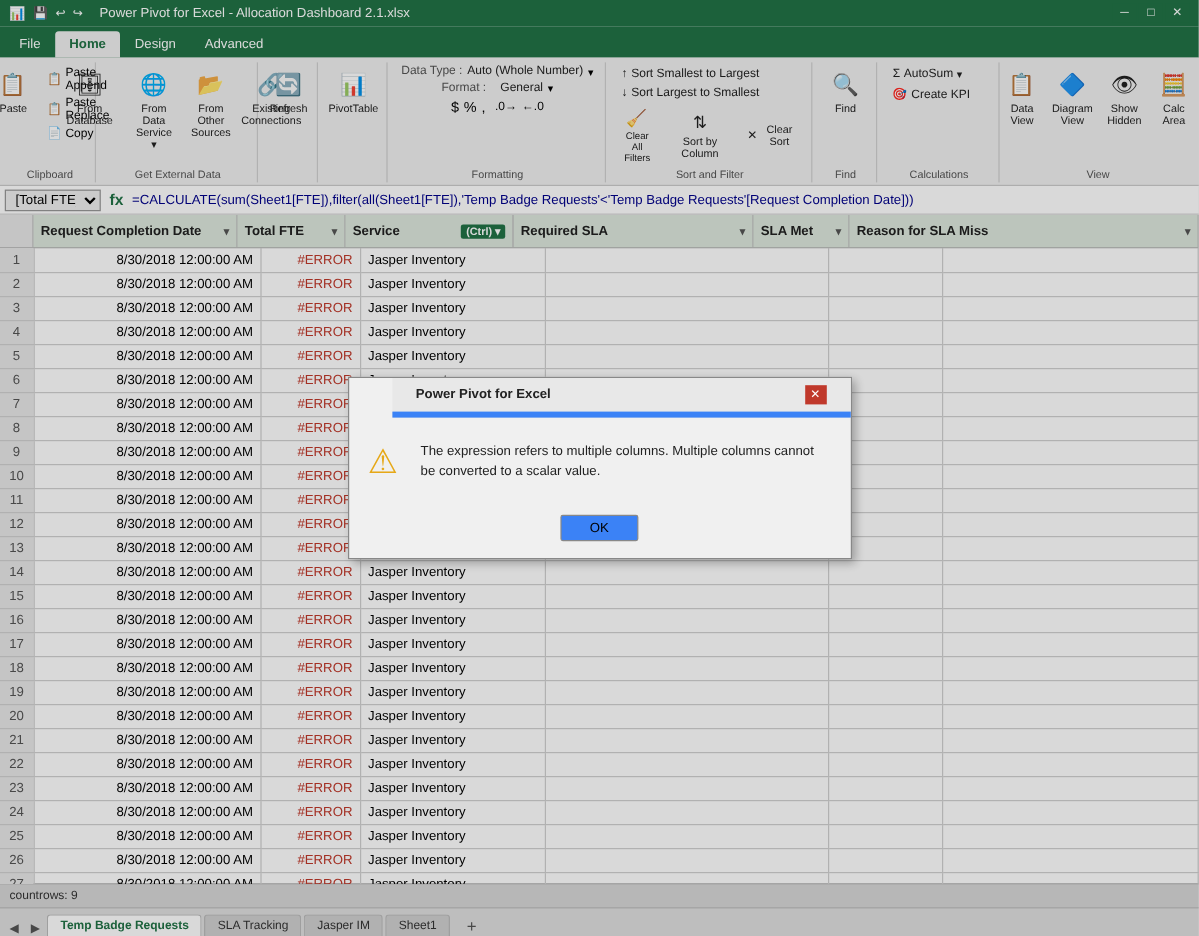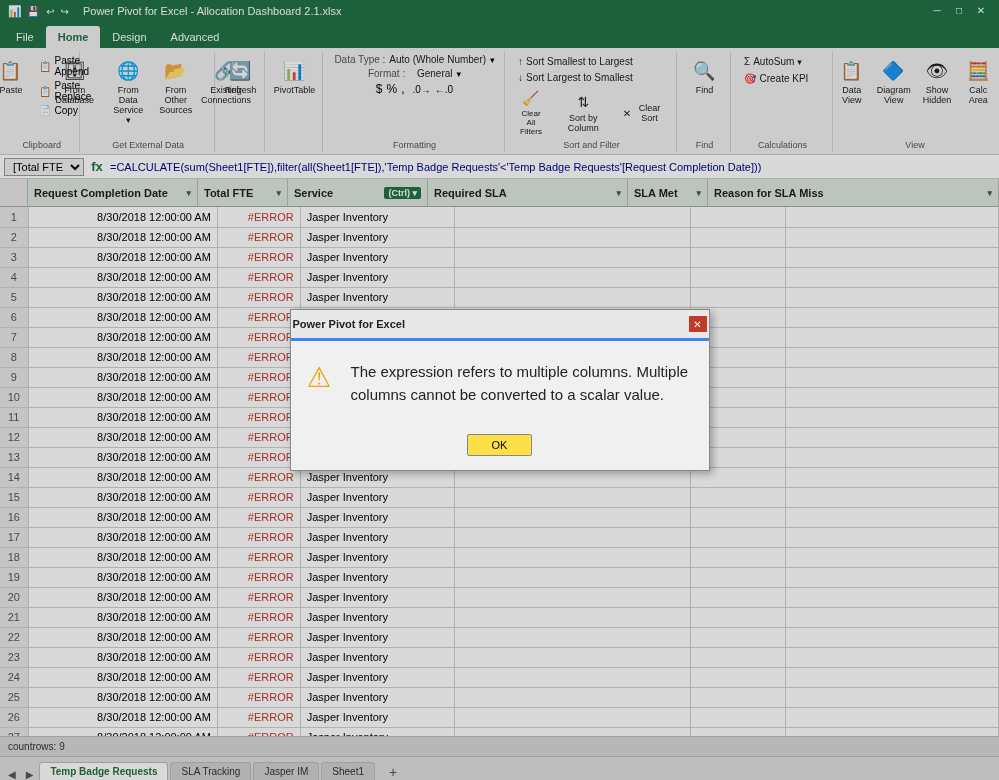--- a/index.html
+++ b/index.html
@@ -270,28 +270,29 @@
     }
     .dialog {
       background: #f0f0f0;
       border: 1px solid #888;
       box-shadow: 3px 3px 8px rgba(0,0,0,0.3);
       min-width: 400px;
       max-width: 420px;
     }
     .dialog-title-bar {
       background: #e8e8e8;
-      border-bottom: 3px solid #3b82f6;
-      padding: 6px 2px;
+      border-bottom: 5px solid #3b82f6;
+      padding: 6px 20px;
       display: flex;
       justify-content: space-between;
       align-items: center;
       font-size: 11px;
       font-weight: bold;
       color: #222;
+      margin-left: 36px;
     }
     .dialog-close-btn {
       width: 18px;
       height: 16px;
       background: #c0392b;
       color: white;
       border: none;
       cursor: pointer;
       font-size: 10px;
       display: flex;
@@ -303,32 +304,32 @@
       display: flex;
       align-items: flex-start;
       gap: 12px;
     }
     .dialog-icon {
       font-size: 28px;
       color: #e6a817;
       min-width: 32px;
     }
     .dialog-message {
-      font-size: 15px;
+      font-size: 11px;
       color: #222;
       line-height: 1.5;
     }
     .dialog-footer {
       padding: 8px 16px 14px;
       display: flex;
       justify-content: center;
     }
     .dialog-ok-btn {
       padding: 4px 24px;
-      background: #fde047;
+      background: #3b82f6;
       border: 1px solid #888;
       cursor: pointer;
       font-size: 11px;
       border-radius: 2px;
     }
 
     
     .filter-dropdown {
       background: #217346;
       color: white;

